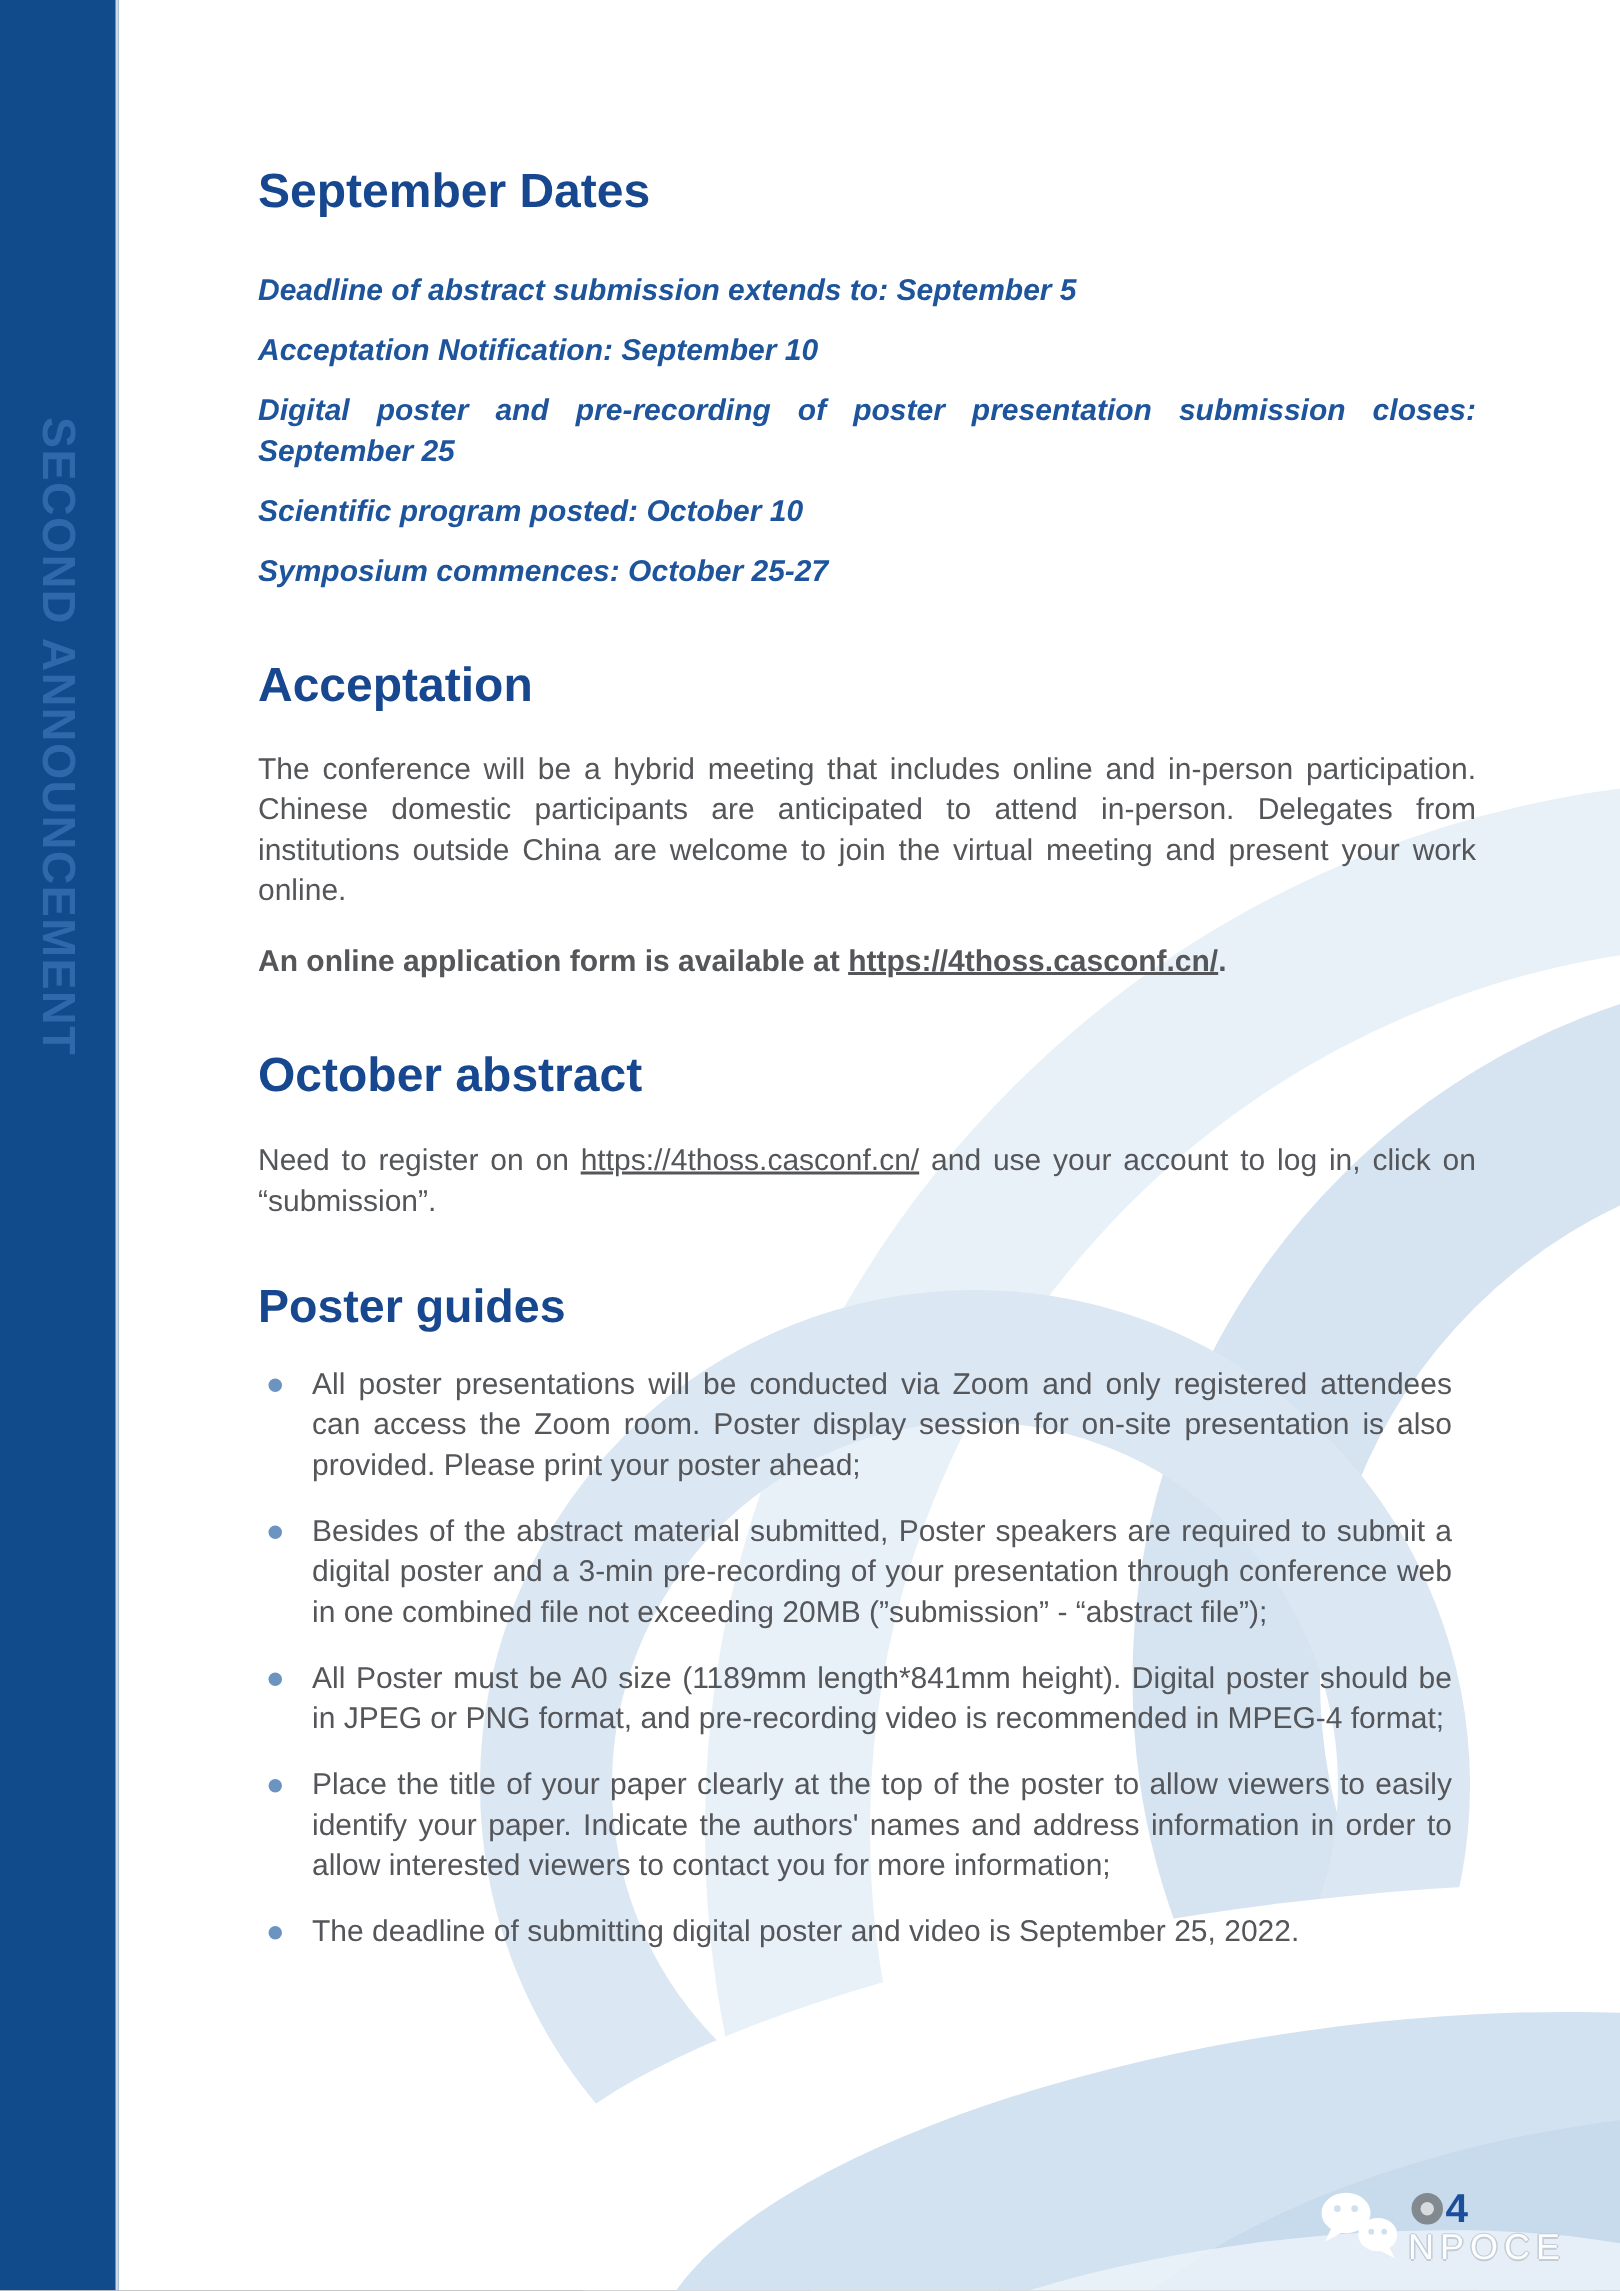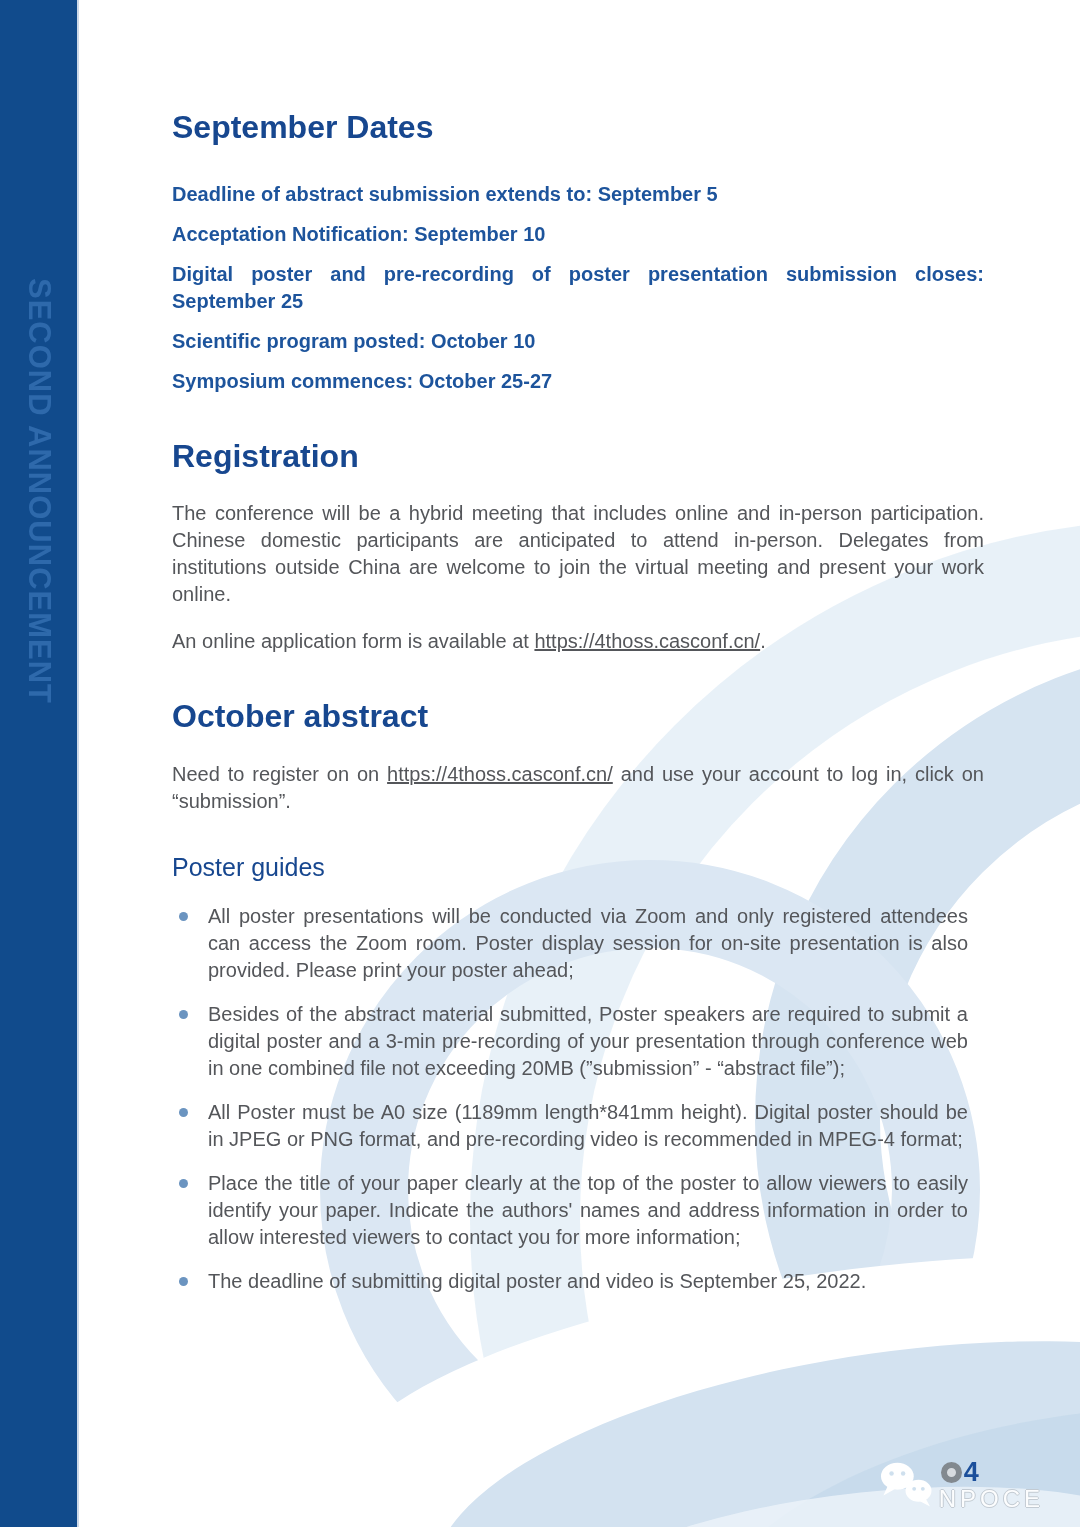--- a/index.html
+++ b/index.html
@@ -27,30 +27,30 @@
   .sidebar-label{
     position:absolute;top:278px;left:50%;transform:translateX(-50%);
     writing-mode:vertical-rl;white-space:nowrap;
     font-size:31px;font-weight:bold;letter-spacing:1px;color:#2e69ab;
   }
   
   .content{position:absolute;left:172px;top:0;width:812px;z-index:1;}
   h1{margin:0;font-size:32px;font-weight:bold;color:#17478f;line-height:1.1;}
   h1.first{margin-top:110px;}
   h1.spaced{margin-top:44px;}
-  h2{margin:38px 0 0;font-size:25px;font-weight:normal;color:#17478f;line-height:1.15;}
+  h2{margin:38px 0 0;font-size:31px;font-weight:bold;color:#17478f;line-height:1.15;}
   .dates{margin-top:36px;}
   .date-item{
     font-size:20px;font-weight:bold;color:#1d549c;line-height:27px;
-    text-align:justify;margin:0 0 13px;
+    text-align:justify;margin:0 0 13px;font-style:italic;
   }
   p.body{
     margin:26px 0 0;font-size:20px;color:#54565a;line-height:27px;text-align:justify;
   }
-  p.body.tight{margin-top:20px;}
+  p.body.tight{margin-top:20px;font-weight:bold;}
   a.inline-link{color:#54565a;text-decoration:underline;cursor:pointer;}
   ul.bullets{list-style:none;margin:22px 16px 0;padding:0;}
   ul.bullets li{
     position:relative;padding-left:20px;margin:0 0 17px;
     font-size:20px;color:#54565a;line-height:27px;text-align:justify;
   }
   .bullet-dot{
     position:absolute;left:-9px;top:9px;width:9px;height:9px;border-radius:50%;
     background:#6b94c0;
   }
@@ -93,21 +93,21 @@
     <h1 class="first">September Dates</h1>
 
     <div class="dates">
       <div class="date-item">Deadline of abstract submission extends to: September 5</div>
       <div class="date-item">Acceptation Notification: September 10</div>
       <div class="date-item">Digital poster and pre-recording of poster presentation submission closes: September 25</div>
       <div class="date-item">Scientific program posted: October 10</div>
       <div class="date-item">Symposium commences: October 25-27</div>
     </div>
 
-    <h1 class="spaced">Registration</h1>
+    <h1 class="spaced">Acceptation</h1>
 
     <p class="body">The conference will be a hybrid meeting that includes online and in-person participation. Chinese domestic participants are anticipated to attend in-person. Delegates from institutions outside China are welcome to join the virtual meeting and present your work online.</p>
 
     <p class="body tight"><span>An online application form is available at </span><a class="inline-link">https://4thoss.casconf.cn/</a><span>.</span></p>
 
     <h1 class="spaced">October abstract</h1>
 
     <p class="body"><span>Need to register on on </span><a class="inline-link">https://4thoss.casconf.cn/</a><span> and use your account to log in, click on “submission”.</span></p>
 
 

